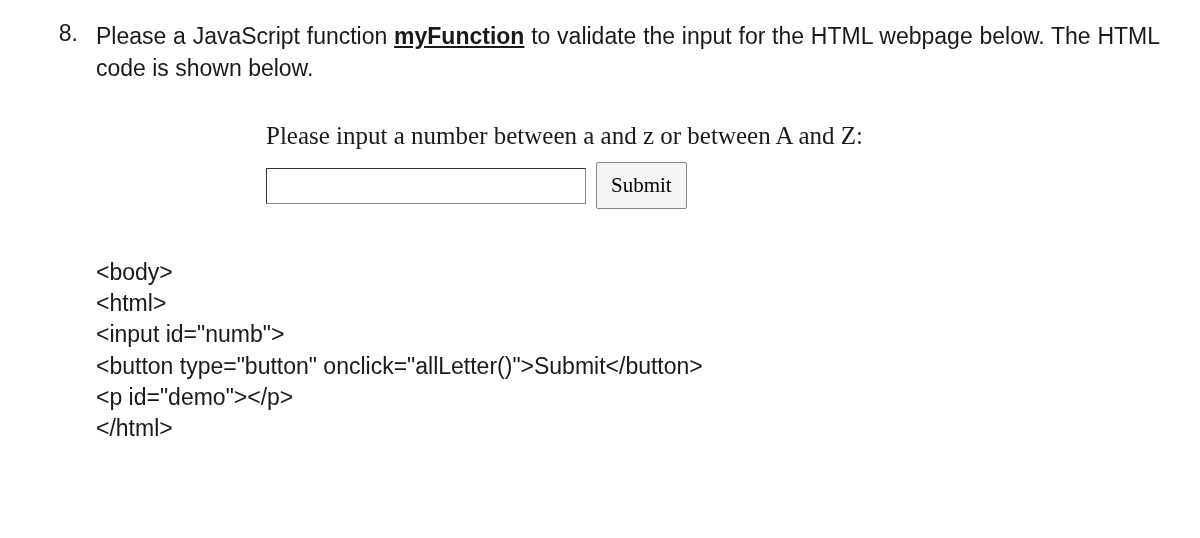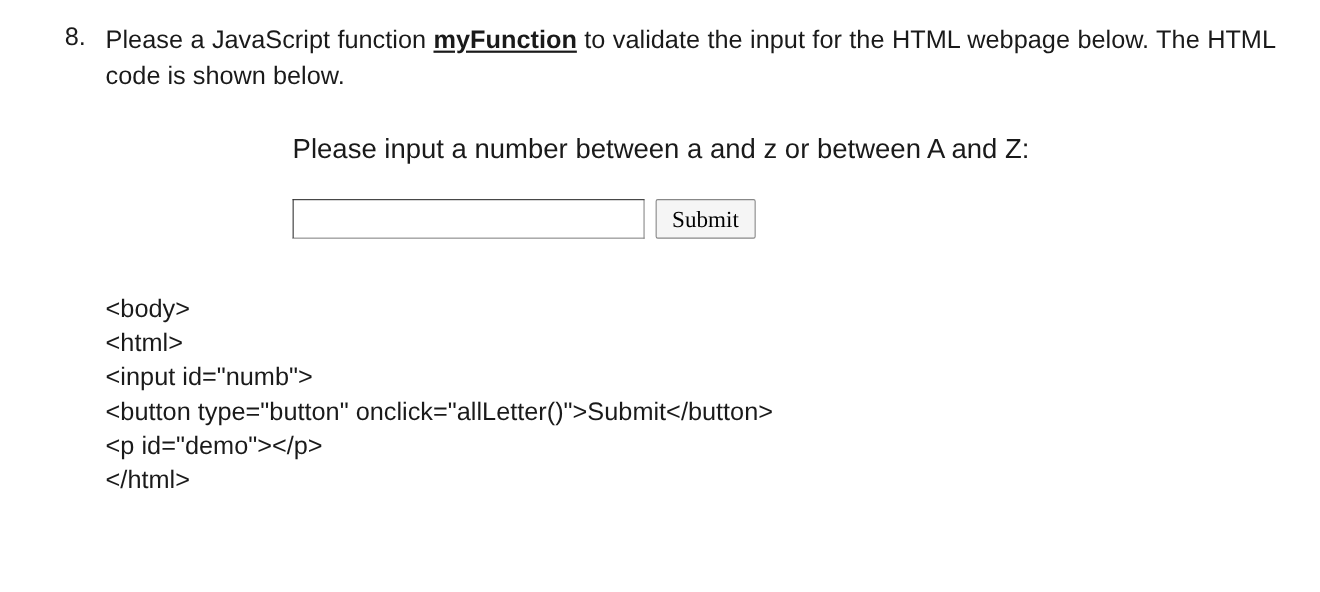--- a/index.html
+++ b/index.html
@@ -38,40 +38,40 @@
     }
     .question-text .bold {
       font-weight: bold;
       text-decoration: underline;
     }
     .rendered-preview {
       margin-left: 170px;
       margin-bottom: 48px;
     }
     .preview-label {
-      font-family: Liberation Sans, sans-serif;
+      font-family: Liberation Serif, serif;
       font-size: 25px;
-      margin-bottom: 30px;
+      margin-bottom: 12px;
     }
     .preview-controls {
       display: flex;
       align-items: center;
       gap: 10px;
     }
     .preview-input {
       width: 320px;
       height: 36px;
       border: 1px solid #888;
       border-style: inset;
       background: #fff;
       font-size: 18px;
       padding: 2px 4px;
     }
     .preview-button {
-      height: 36px;
+      height: 47px;
       padding: 1px 14px;
       border: 1px solid #888;
       background: #f5f5f5;
       font-size: 21px;
       font-family: "Times New Roman", Times, serif;
       cursor: pointer;
       border-radius: 2px;
     }
     .code-block {
       font-size: 23px;

